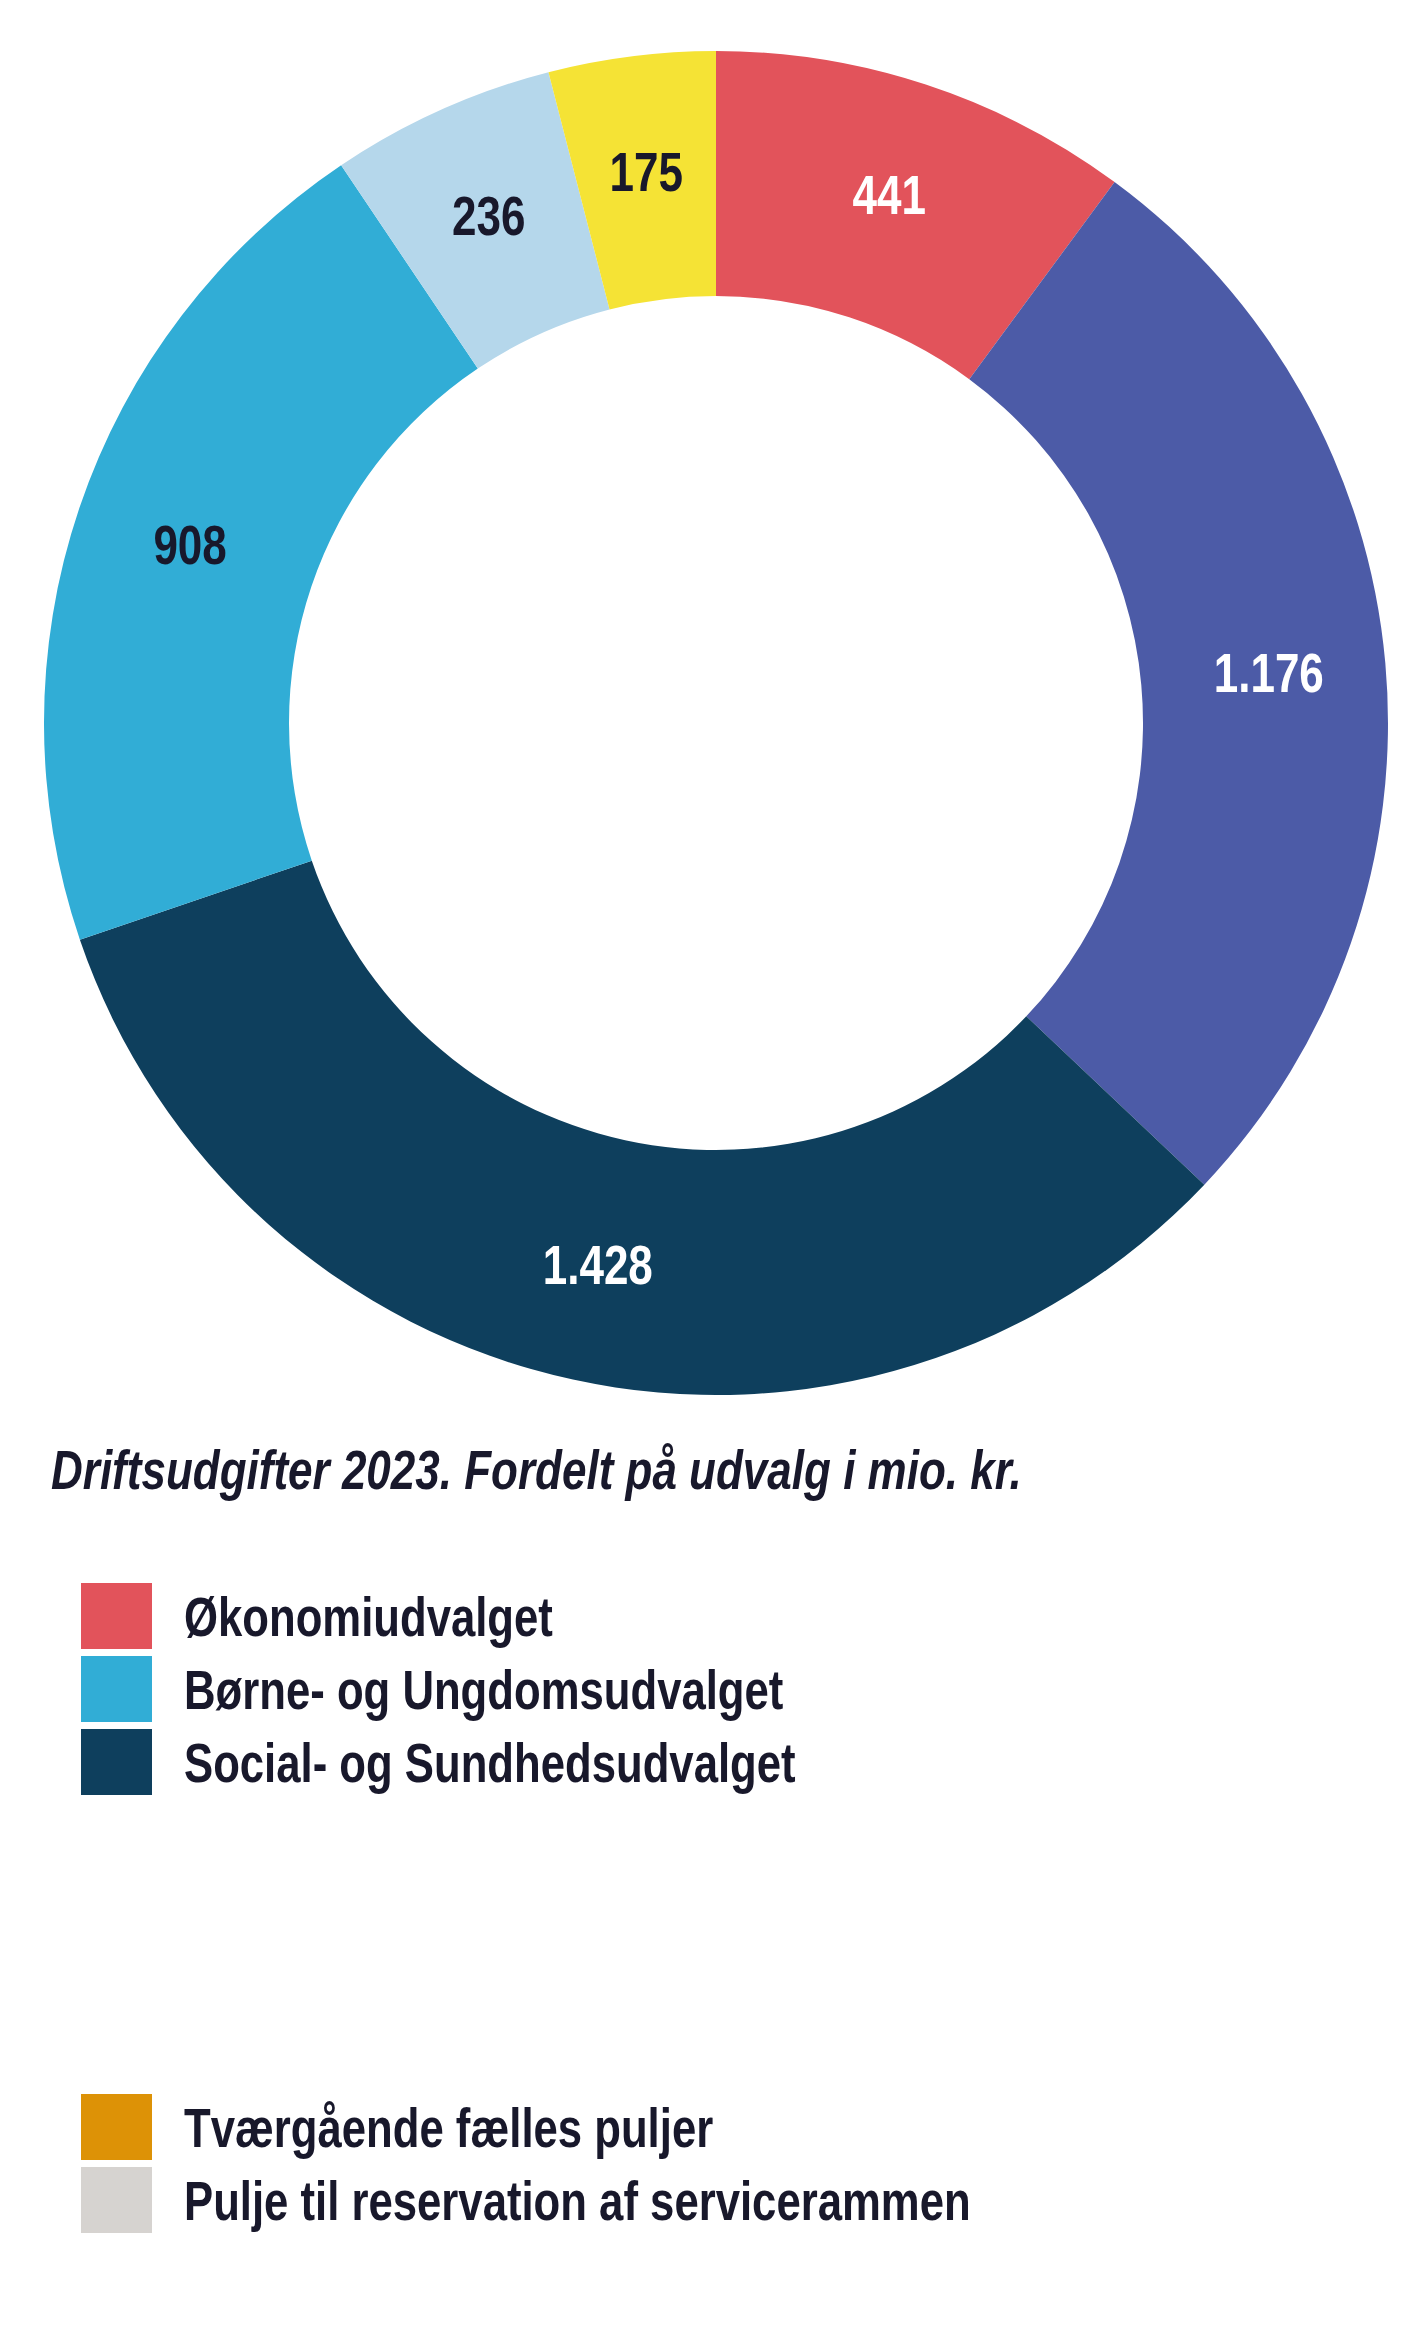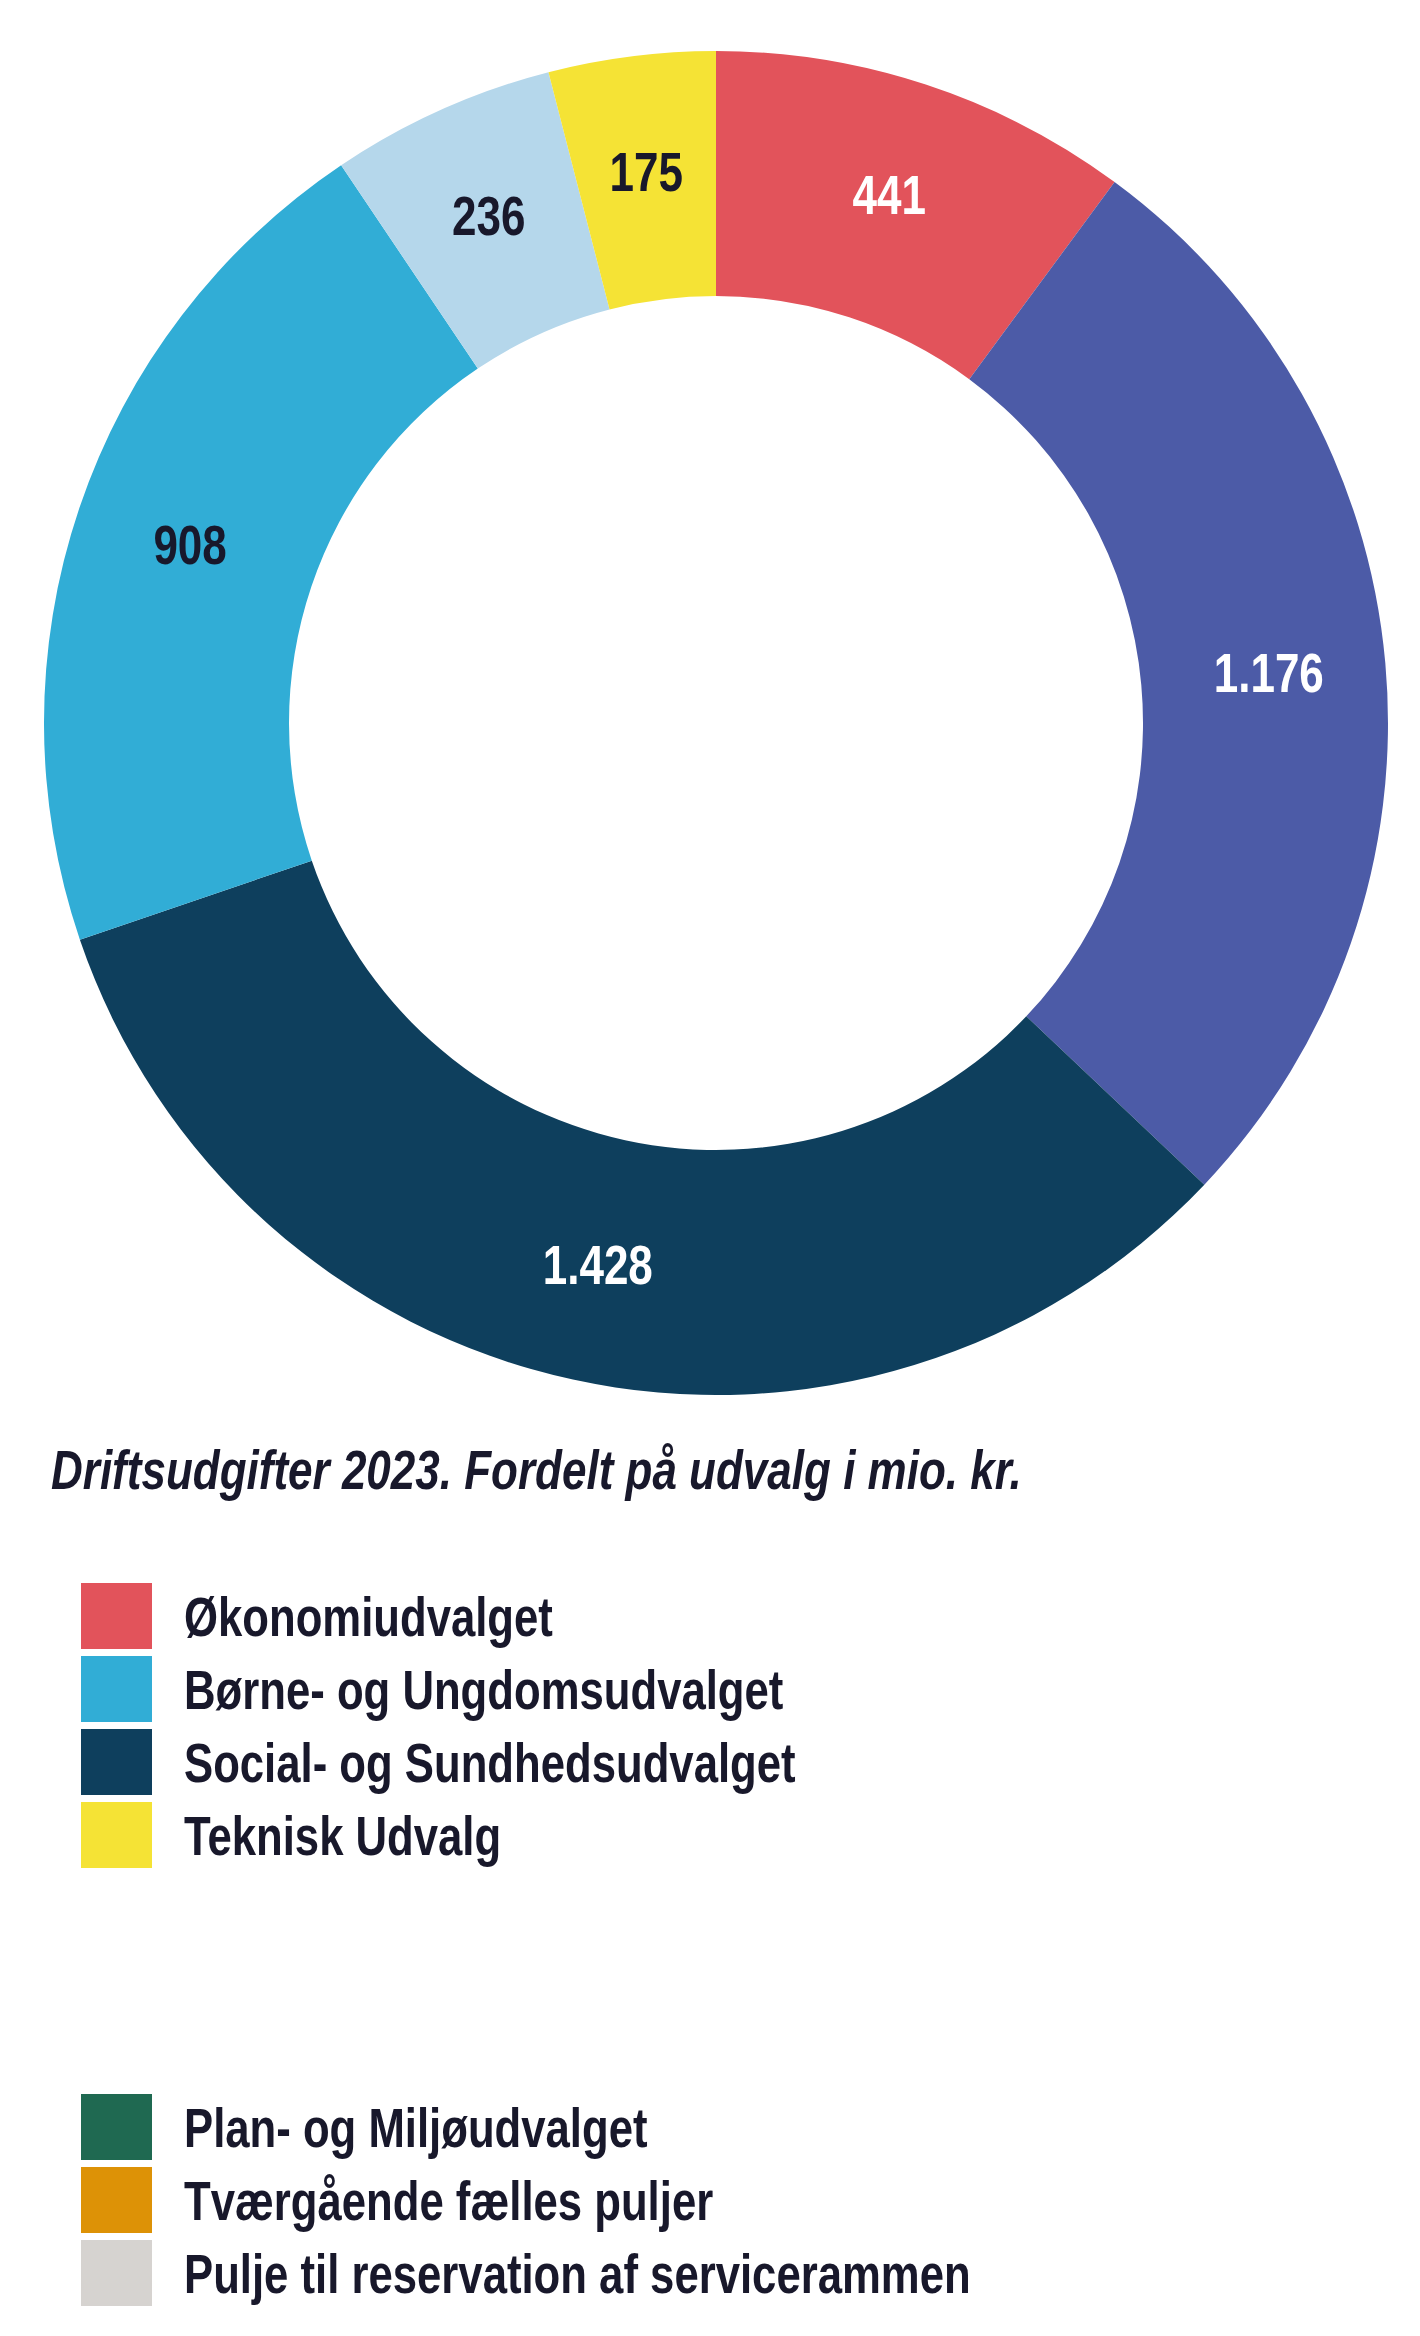--- a/index.html
+++ b/index.html
@@ -96,31 +96,23 @@
         <span class="legend-label">Økonomiudvalget</span>
       </div>
       <div class="legend-item">
         <span class="swatch" style="background: rgb(49, 173, 214);"></span>
         <span class="legend-label">Børne- og Ungdomsudvalget</span>
       </div>
       <div class="legend-item">
         <span class="swatch" style="background: rgb(14, 63, 93);"></span>
         <span class="legend-label">Social- og Sundhedsudvalget</span>
       </div>
-      <div class="legend-item">
-        <span class="swatch" style="background: rgb(245, 227, 53);"></span>
-        <span class="legend-label">Teknisk Udvalg</span>
-      </div>
     </div>
 
   <div class="legend secondary">
-      <div class="legend-item">
-        <span class="swatch" style="background: rgb(31, 105, 81);"></span>
-        <span class="legend-label">Plan- og Miljøudvalget</span>
-      </div>
       <div class="legend-item">
         <span class="swatch" style="background: rgb(221, 146, 6);"></span>
         <span class="legend-label">Tværgående fælles puljer</span>
       </div>
       <div class="legend-item">
         <span class="swatch" style="background: rgb(214, 211, 208);"></span>
         <span class="legend-label">Pulje til reservation af servicerammen</span>
       </div>
     </div>
 

